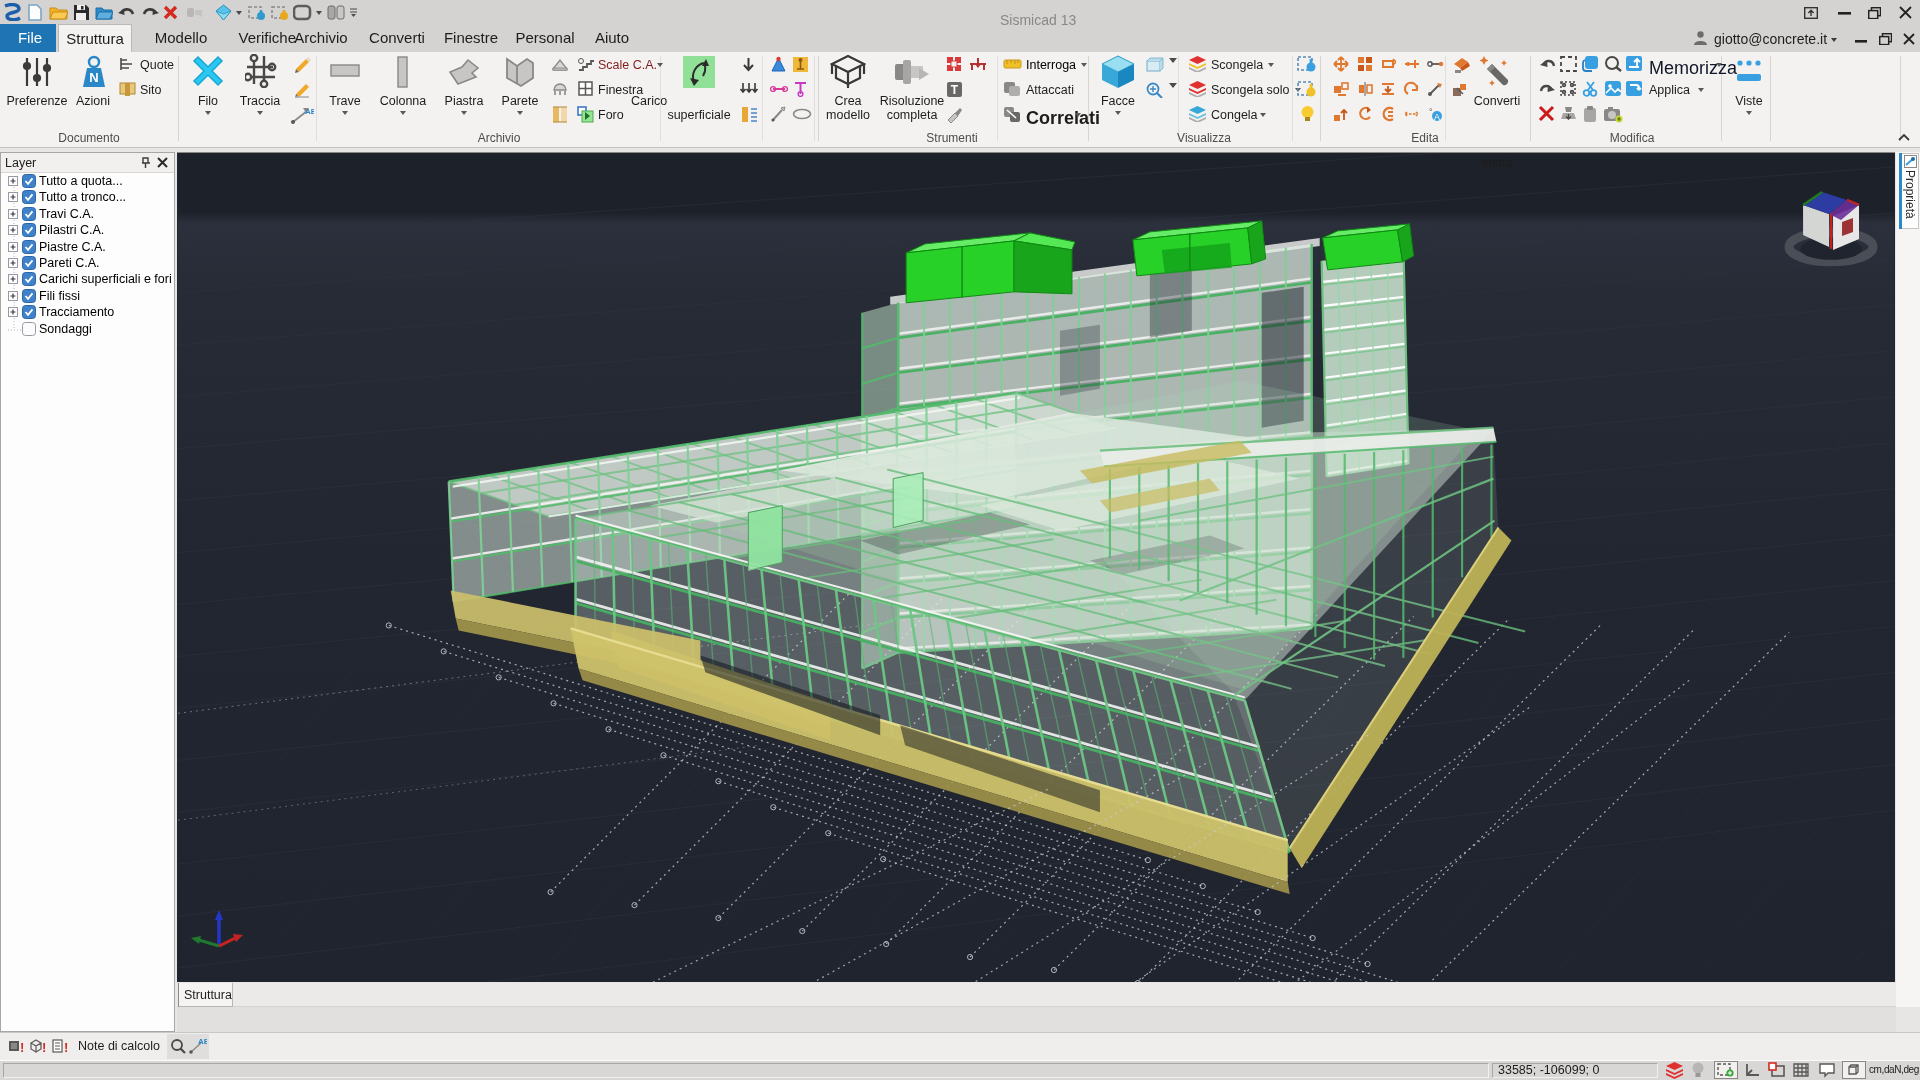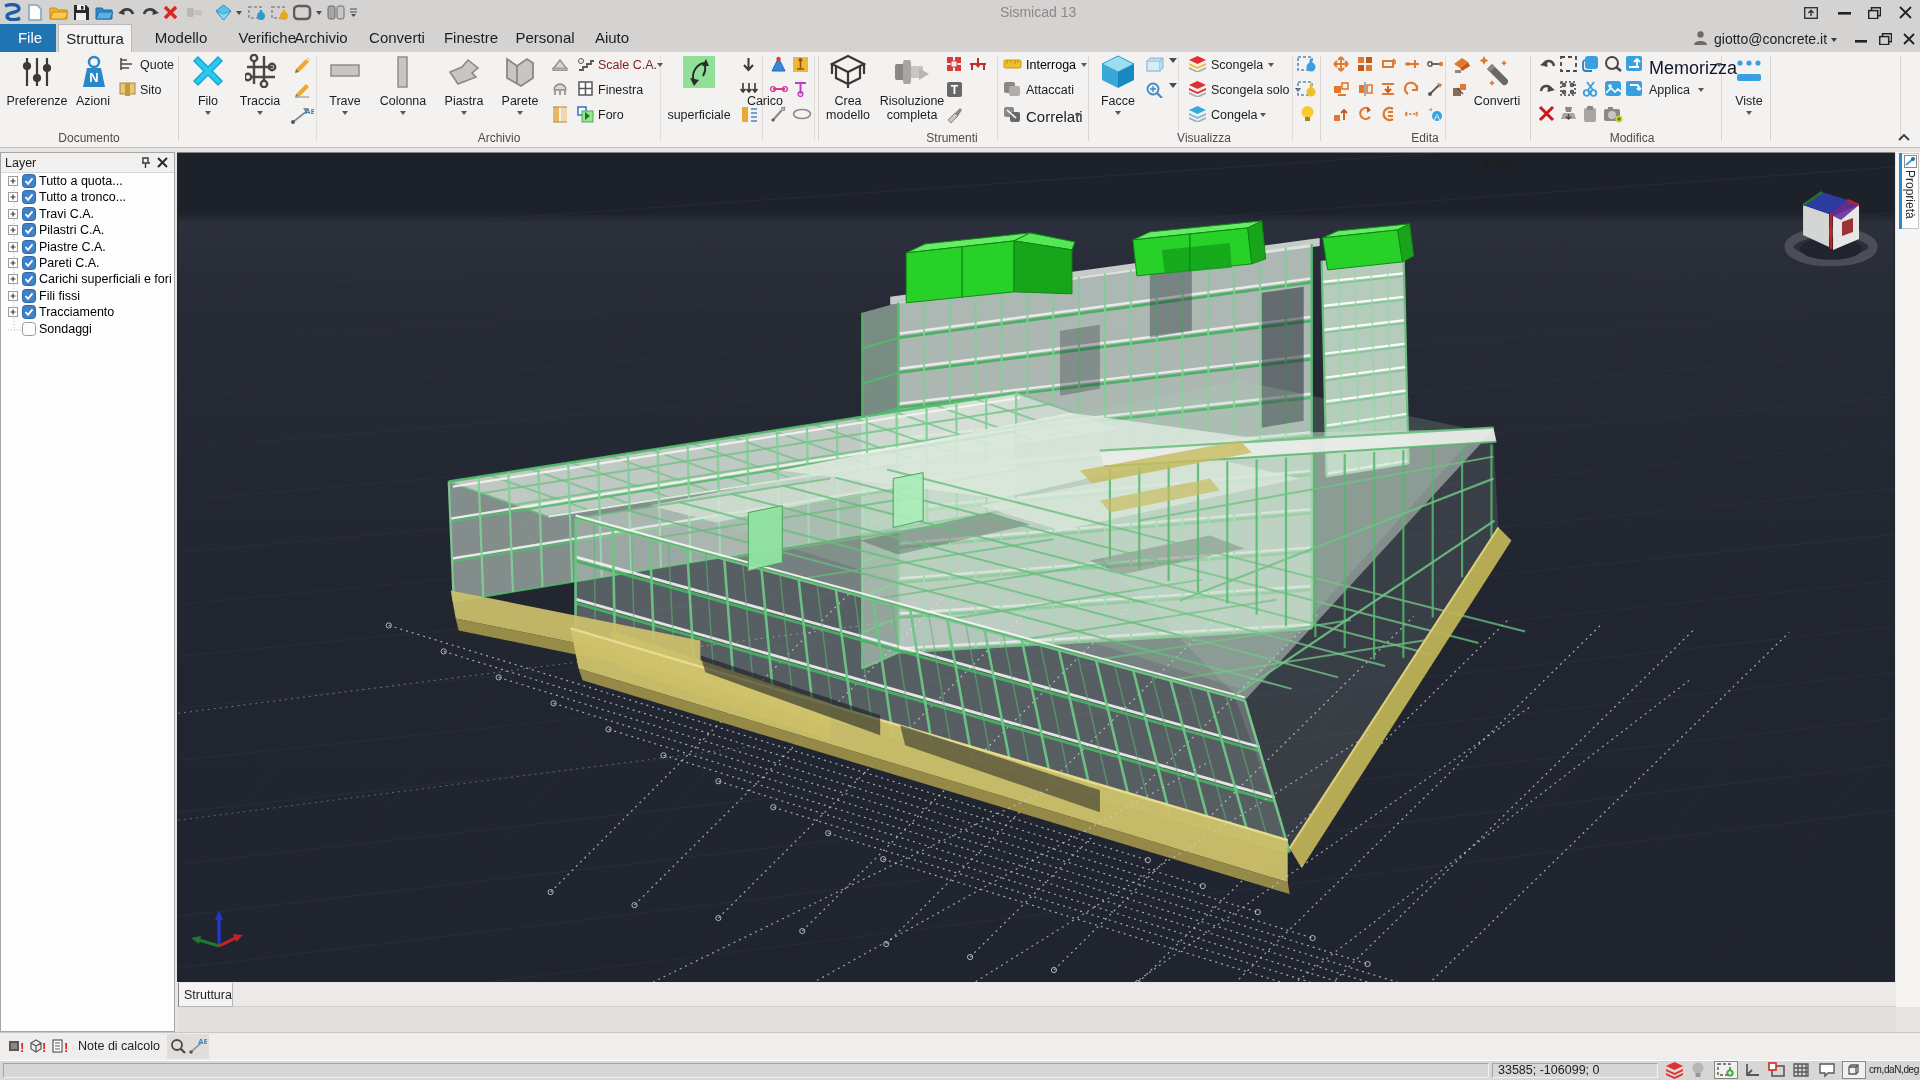--- a/index.html
+++ b/index.html
@@ -640,21 +640,21 @@
     <path d="M1,1 L4,5 L7,1 Z" fill="#4a4a4a"></path>
   </svg>
 <svg style="position:absolute;left:327px;top:4px;" width="19" height="17" viewBox="0 0 19 17">
     <rect x="1" y="2" width="7" height="13" rx="2" fill="#a9a7a5" stroke="#6f6d6b"></rect>
     <rect x="10" y="2" width="7" height="13" rx="2" fill="#c9c7c5" stroke="#6f6d6b"></rect>
   </svg>
 <svg style="position:absolute;left:349px;top:8px;" width="9" height="9" viewBox="0 0 9 9">
     <path d="M1,1 h7 M1,4 h7" stroke="#4a4a4a" stroke-width="1.2"></path>
     <path d="M2,6 L4.5,9 L7,6 Z" fill="#4a4a4a"></path>
   </svg>
-<div style="position:absolute;left:1000px;top:4px;font-size:14px;color:#8a8886;font-weight:normal;white-space:nowrap;">Sismicad 13</div>
+<div style="position:absolute;left:1000px;top:12px;font-size:14px;color:#8a8886;font-weight:normal;white-space:nowrap;">Sismicad 13</div>
 <svg style="position:absolute;left:1804px;top:7px;" width="14" height="12" viewBox="0 0 14 12">
     <rect x="0.7" y="0.7" width="12.6" height="10.6" fill="none" stroke="#333" stroke-width="1.4"></rect>
     <path d="M7,9 V3.6 M4.4,6 L7,3.2 L9.6,6" stroke="#333" stroke-width="1.4" fill="none"></path>
   </svg>
 <svg style="position:absolute;left:1838px;top:12px;" width="13" height="3" viewBox="0 0 13 3">
     <rect width="13" height="2.6" fill="#222"></rect>
   </svg>
 <svg style="position:absolute;left:1868px;top:7px;" width="13" height="12" viewBox="0 0 13 12">
     <rect x="3.5" y="0.7" width="9" height="8" fill="none" stroke="#222" stroke-width="1.5"></rect>
     <rect x="0.7" y="3.6" width="9" height="8" fill="#d5d3d2" stroke="#222" stroke-width="1.5"></rect>
@@ -838,21 +838,21 @@
 <div style="position:absolute;left:598px;top:58px;font-size:12.5px;color:#7f1d1d;font-weight:normal;white-space:nowrap;">Scale C.A.</div>
 <div class="caret" style="left:657px;top:63px"></div>
 <div style="position:absolute;left:598px;top:83px;font-size:12.5px;color:#1d1d1d;font-weight:normal;white-space:nowrap;">Finestra</div>
 <div style="position:absolute;left:598px;top:108px;font-size:12.5px;color:#1d1d1d;font-weight:normal;white-space:nowrap;">Foro</div>
 <svg style="position:absolute;left:683px;top:56px;" width="32" height="32" viewBox="0 0 32 32">
     <rect x="0" y="0" width="32" height="32" fill="#90e098"></rect>
     <path d="M11,26 C8,18 12,10 20,7 M20,20 C24,13 22,8 20,7" stroke="#2a2a2a" stroke-width="2" fill="none"></path>
     <path d="M7,22 l4,8 l5,-6 z" fill="#2a2a2a"></path>
     <path d="M23,3 l3,7 l-7,0 z" fill="#2a2a2a"></path>
   </svg>
-<div style="position:absolute;left:663px;top:94px;font-size:12.5px;color:#1d1d1d;font-weight:normal;white-space:nowrap;width:120px;text-align:right;">Carico</div>
+<div style="position:absolute;left:631px;top:94px;font-size:12.5px;color:#1d1d1d;font-weight:normal;white-space:nowrap;width:120px;text-align:left;">Carico</div>
 <div style="position:absolute;left:639px;top:108px;font-size:12.5px;color:#1d1d1d;font-weight:normal;white-space:nowrap;width:120px;text-align:center;">superficiale</div>
 <svg style="position:absolute;left:741px;top:57px;" width="15" height="16" viewBox="0 0 15 16">
     <path d="M7.5,1 V11 M3,8 L7.5,13 L12,8" stroke="#3a3836" stroke-width="2" fill="none"></path>
   </svg>
 <svg style="position:absolute;left:739px;top:82px;" width="20" height="15" viewBox="0 0 20 15">
     <g stroke="#3a3836" stroke-width="1.6" fill="none">
       <path d="M4,1 V9 M1.5,7 L4,10 L6.5,7"></path>
       <path d="M10,1 V9 M7.5,7 L10,10 L12.5,7"></path>
       <path d="M16,1 V9 M13.5,7 L16,10 L18.5,7"></path>
     </g>
@@ -931,21 +931,21 @@
 <svg style="position:absolute;left:1003px;top:81px;" width="19" height="16" viewBox="0 0 19 16">
     <rect x="1" y="1" width="11" height="11" rx="2" fill="#8a8886"></rect>
     <rect x="6" y="5" width="11" height="10" rx="2" fill="#b0aeac"></rect>
   </svg>
 <div style="position:absolute;left:1026px;top:83px;font-size:12.5px;color:#1d1d1d;font-weight:normal;white-space:nowrap;">Attaccati</div>
 <svg style="position:absolute;left:1003px;top:106px;" width="19" height="17" viewBox="0 0 19 17">
     <rect x="1" y="1" width="10" height="10" rx="2" fill="#8a8886"></rect>
     <rect x="7" y="6" width="10" height="10" rx="2" fill="#6a6866"></rect>
     <path d="M4,4 L13,12" stroke="#fff" stroke-width="1.6"></path>
   </svg>
-<div style="position:absolute;left:1026px;top:108px;font-size:15px;color:#1d1d1d;font-weight:normal;white-space:nowrap;">Correlati</div>
+<div style="position:absolute;left:1026px;top:108px;font-size:18px;color:#1d1d1d;font-weight:bold;white-space:nowrap;">Correlati</div>
 <div class="caret" style="left:1075px;top:113px"></div>
 <svg style="position:absolute;left:1100px;top:54px;" width="36" height="36" viewBox="0 0 36 36">
     <path d="M18,2 L34,10 L18,18 L2,10 Z" fill="#9adef2" stroke="#2a9ac8" stroke-width="1"></path>
     <path d="M2,10 L18,18 V34 L2,26 Z" fill="#38a8d8"></path>
     <path d="M34,10 L18,18 V34 L34,26 Z" fill="#1a88c0"></path>
   </svg>
 <div style="position:absolute;left:1058px;top:94px;font-size:12.5px;color:#1d1d1d;font-weight:normal;white-space:nowrap;width:120px;text-align:center;">Facce</div>
 <div class="caret" style="left:1114.5px;top:111px"></div>
 <svg style="position:absolute;left:1145px;top:56px;" width="19" height="17" viewBox="0 0 19 17">
     <rect x="2" y="5" width="13" height="10" fill="#d8ecf4" stroke="#88b8d0" stroke-width="1.2"></rect>

